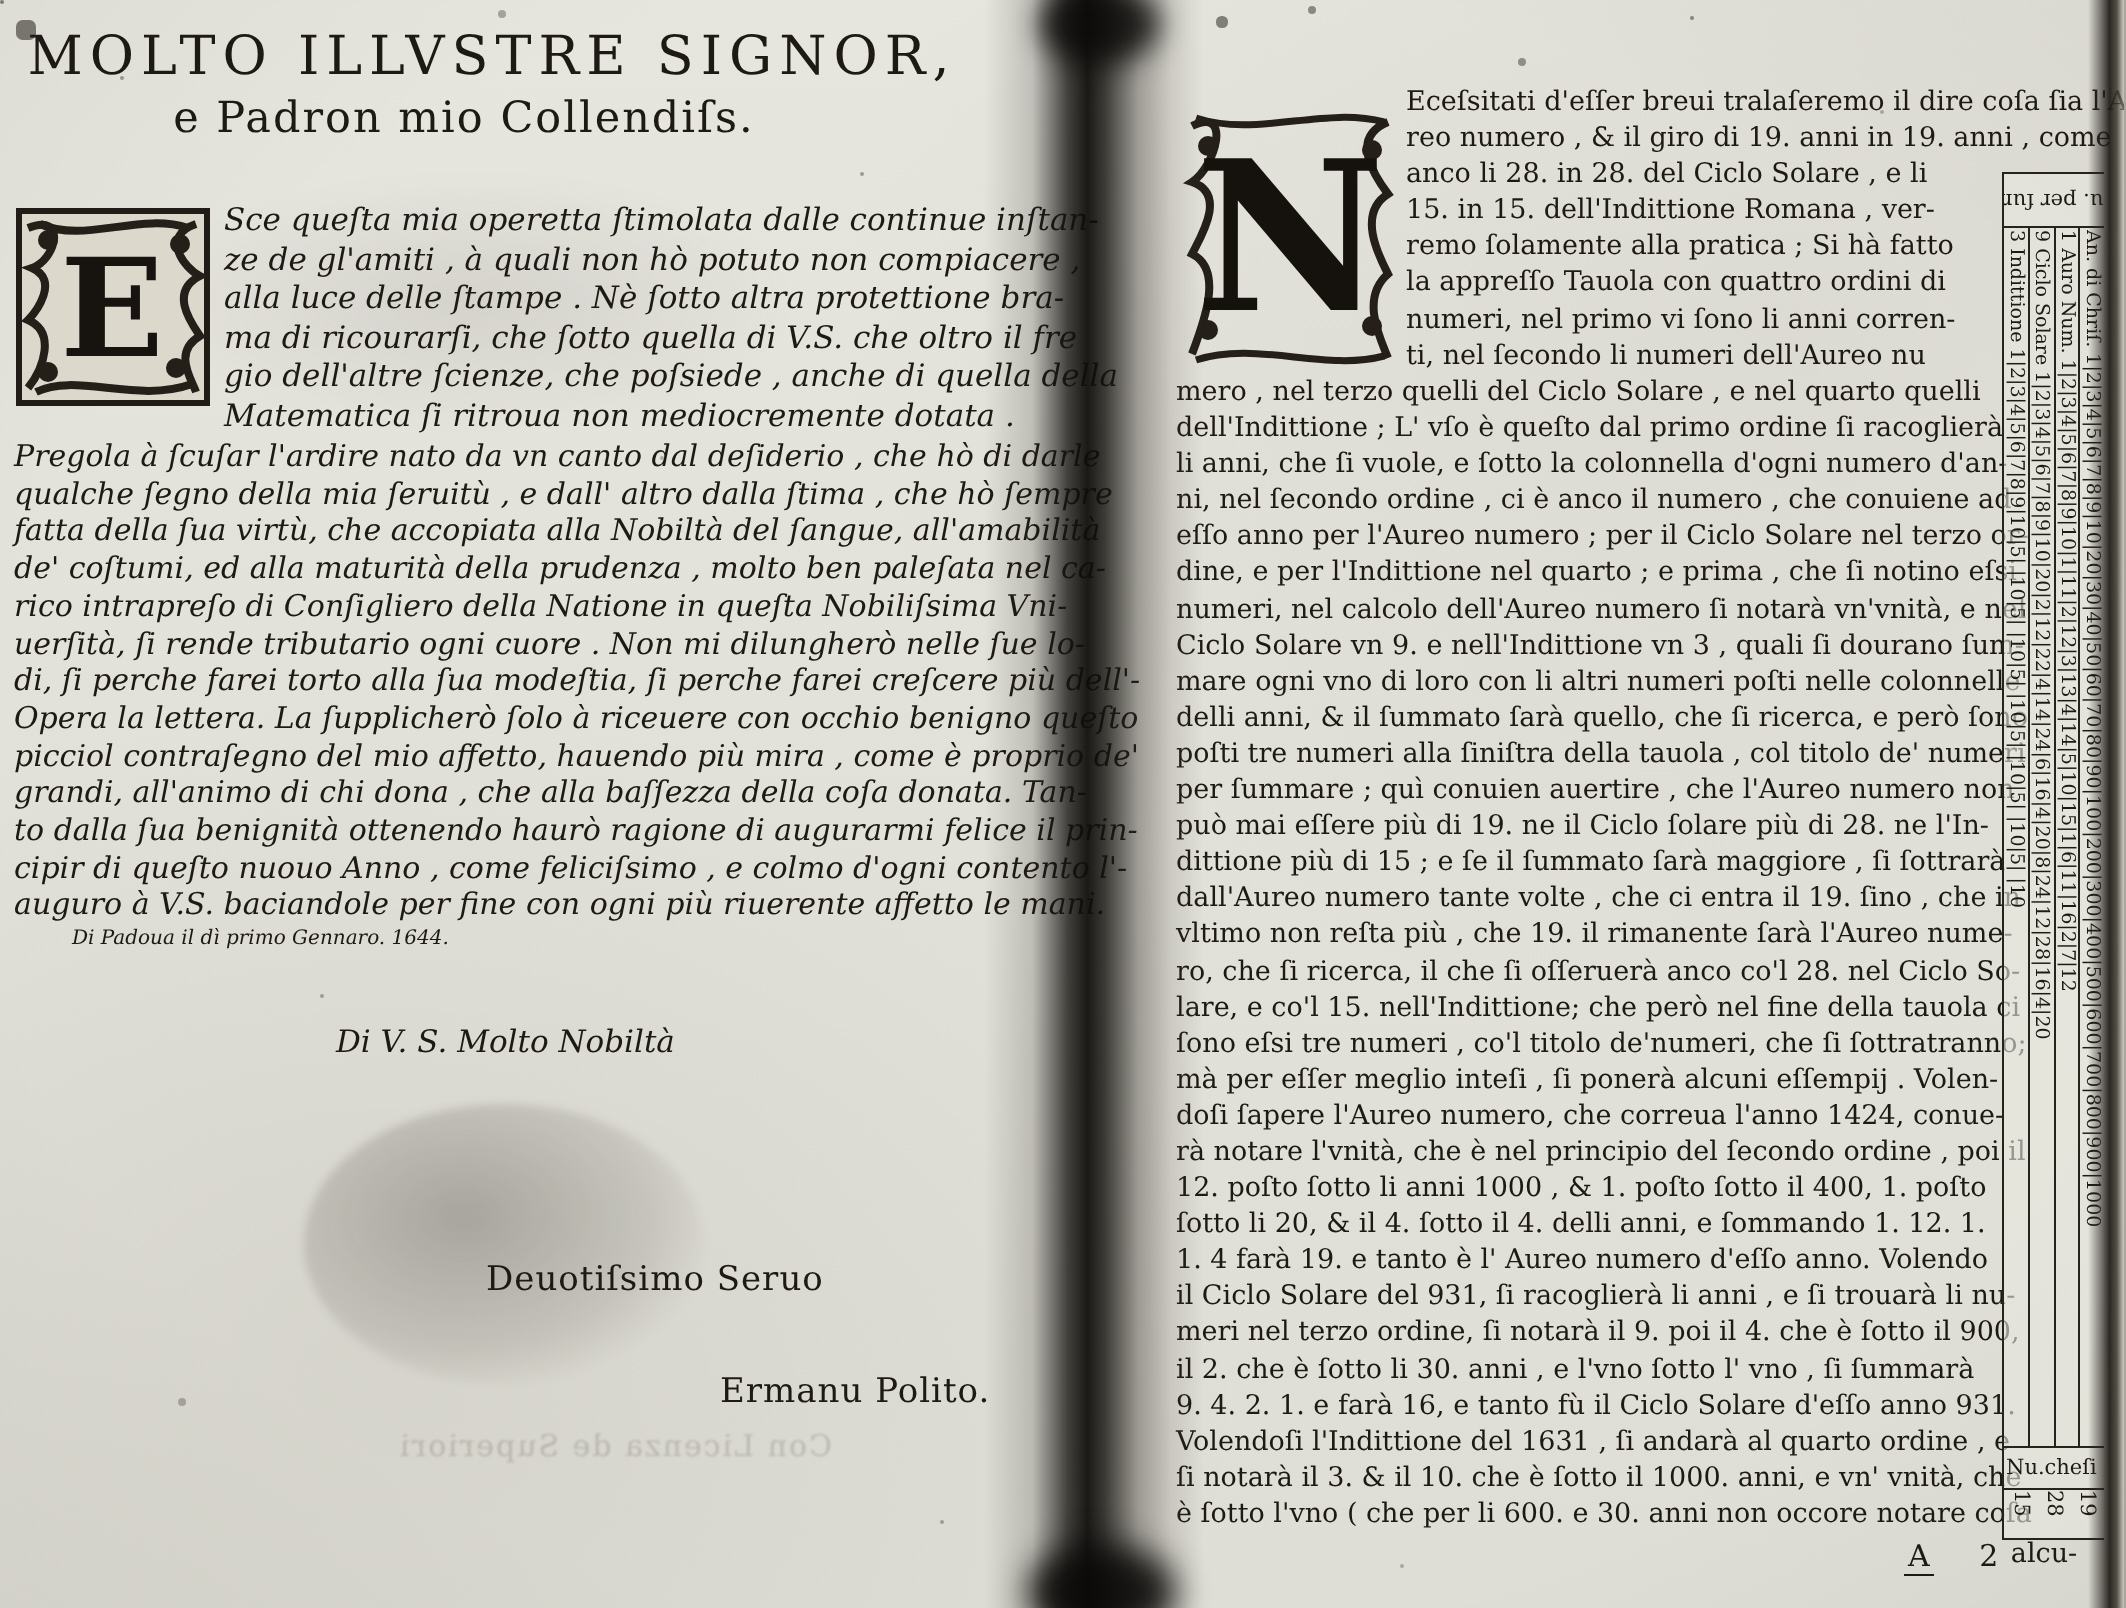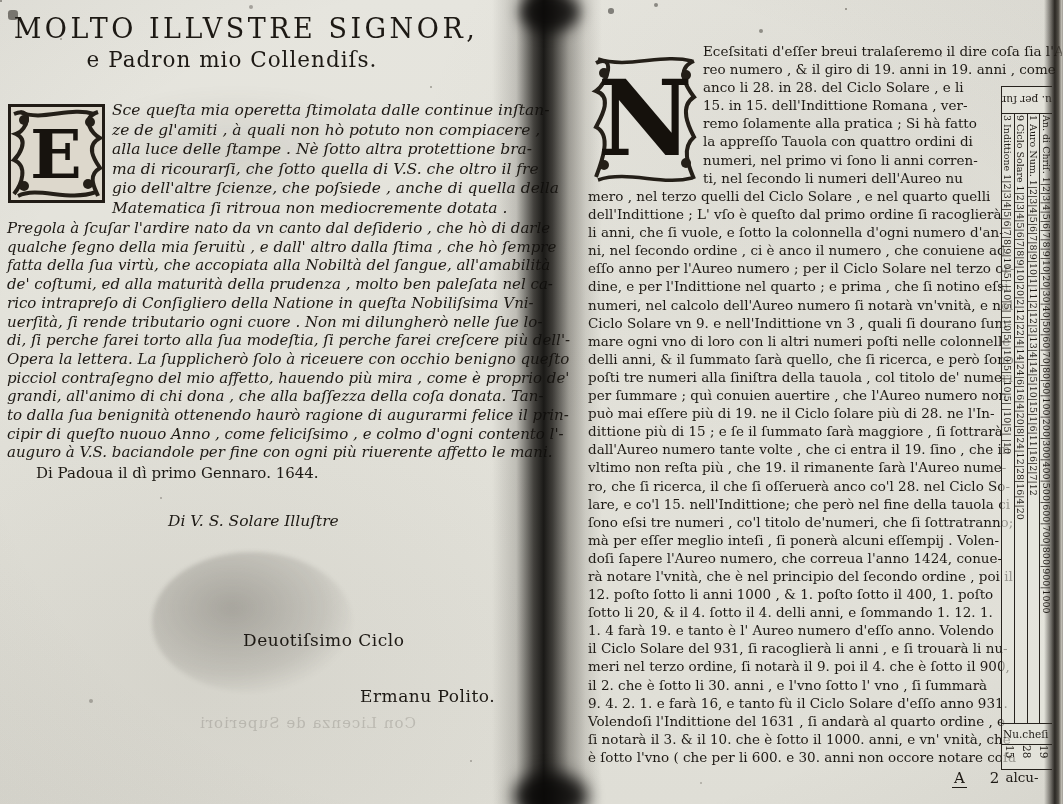--- a/index.html
+++ b/index.html
@@ -37,21 +37,21 @@
   
   .lp-title{position:absolute;left:0;top:13px;width:492px;text-align:center;
     font-size:27px;letter-spacing:3.5px;white-space:nowrap;}
   .lp-subtitle{position:absolute;left:0;top:47px;width:424px;text-align:center;
     font-size:21.5px;letter-spacing:1px;white-space:nowrap;padding-left:20px;}
   .dropcap{position:absolute;z-index:2;}
   .para{position:absolute;font-style:italic;}
   .t-line{white-space:nowrap;}
   #para1{left:112px;top:101px;font-size:15.5px;line-height:19.6px;}
   #para2{left:7px;top:219px;font-size:15px;line-height:18.7px;}
-  .lp-dateline{position:absolute;left:36px;top:464px;font-size:15px;white-space:nowrap;}
+  .lp-dateline{position:absolute;left:36px;top:464px;font-style:italic;font-size:10px;white-space:nowrap;}
   .lp-salutation{position:absolute;left:168px;top:512px;font-style:italic;font-size:15.5px;white-space:nowrap;}
   .lp-valediction{position:absolute;left:243px;top:630px;font-size:17px;letter-spacing:.5px;white-space:nowrap;}
   .lp-signature{position:absolute;left:360px;top:686px;font-size:17px;letter-spacing:.5px;white-space:nowrap;}
   .blot{position:absolute;left:152px;top:552px;width:200px;height:140px;border-radius:50%;
     background:radial-gradient(ellipse at 40% 40%, rgba(55,50,44,.30), rgba(55,50,44,.12) 55%, transparent 75%);
     filter:blur(2px);}
   .ghost{position:absolute;left:70px;top:86px;width:330px;height:130px;border-radius:50%;
     background:radial-gradient(ellipse, rgba(70,64,56,.10), transparent 70%);filter:blur(4px);}
   .bleed{position:absolute;left:86px;top:714px;width:330px;transform:scaleX(-1);
     color:rgba(50,46,40,.18);font-size:15px;letter-spacing:1px;white-space:nowrap;filter:blur(.4px);}
@@ -128,23 +128,23 @@
         <div class="t-line">di, ſi perche farei torto alla ſua modeſtia, ſi perche farei creſcere più dell'-</div>
         <div class="t-line">Opera la lettera.  La ſupplicherò ſolo à riceuere con occhio benigno queſto</div>
         <div class="t-line">picciol contraſegno del mio affetto, hauendo più mira , come  è proprio de'</div>
         <div class="t-line">grandi, all'animo di chi dona , che alla baſſezza della coſa donata.  Tan-</div>
         <div class="t-line">to dalla ſua benignità ottenendo haurò ragione di augurarmi felice il prin-</div>
         <div class="t-line">cipir di queſto nuouo Anno , come feliciſsimo , e colmo d'ogni contento l'-</div>
         <div class="t-line">auguro à V.S. baciandole per fine con ogni più riuerente affetto le mani.</div>
       </div>
 
     <div class="lp-dateline">Di Padoua il dì primo Gennaro. 1644.</div>
-    <div class="lp-salutation">Di V. S. Solare Illuſtre</div>
+    <div class="lp-salutation">Di V. S. Molto Nobiltà</div>
     <div class="blot"></div>
-    <div class="lp-valediction">Deuotiſsimo Ciclo</div>
+    <div class="lp-valediction">Deuotiſsimo Seruo</div>
     <div class="lp-signature">Ermanu Polito.</div>
     <div class="bleed">Con Licenza de Superiori</div>
   </div>
 
   <div>
 
     <div class="dropcap" style="left:590px;top:53px;">
       <svg class="wc" width="110" height="133" viewBox="0 0 110 133">
         <path d="M6 10 C 26 0, 18 30, 6 38 C 24 44, 10 66, 6 74 C 22 82, 12 108, 6 124" fill="none" stroke="#241f18" stroke-width="4"></path>
         <path d="M104 8 C 84 16, 98 36, 104 44 C 88 54, 100 76, 104 84 C 90 96, 100 116, 104 126" fill="none" stroke="#241f18" stroke-width="4"></path>

